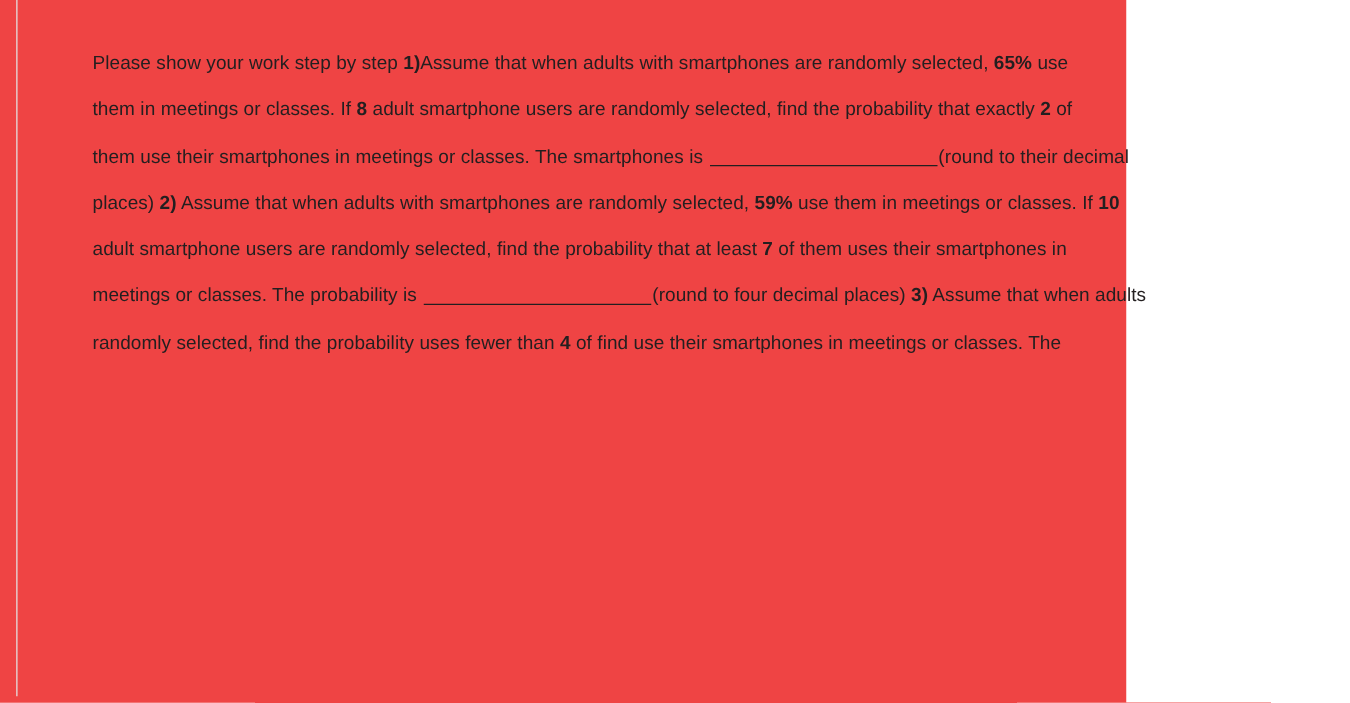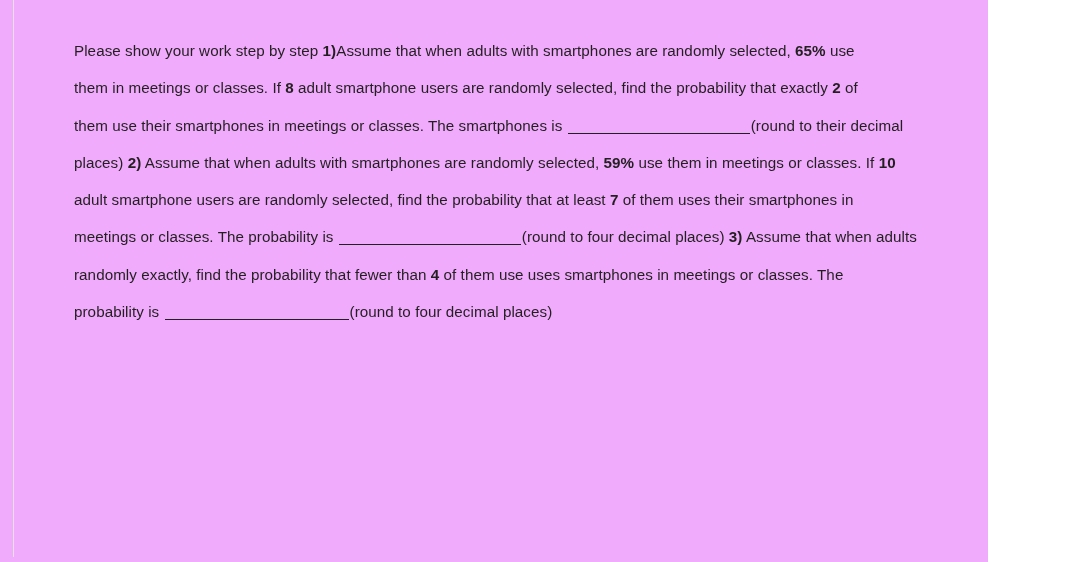--- a/index.html
+++ b/index.html
@@ -13,23 +13,23 @@
     font-family: "Liberation Sans", sans-serif;
     overflow: hidden;
     position: relative;
   }
 
   
   #page-frame {
     position: absolute;
     left: 0;
     top: 0;
-    width: 988px;
+    width: 901px;
     height: 562px;
-    background: #f0abfc;
+    background: #ef4444;
   }
   #left-rule {
     position: absolute;
     left: 13px;
     top: 0px;
     width: 1px;
     height: 557px;
     background: #e3e3e3;
   }
 
@@ -71,16 +71,15 @@
   <div id="left-rule"></div>
 
   <div id="question-block">
 
   <div class="q-line"><span>Please show your work step by step </span><b class="bold">1)</b><span>Assume that when adults with smartphones are randomly selected, </span><b class="bold">65%</b><span> use</span></div>
       <div class="q-line"><span>them in meetings or classes. If </span><b class="bold">8</b><span> adult smartphone users are randomly selected, find the probability that exactly </span><b class="bold">2</b><span> of</span></div>
       <div class="q-line"><span>them use their smartphones in meetings or classes. The smartphones is </span><span class="blank w1"></span><span>(round to their decimal</span></div>
       <div class="q-line"><span>places) </span><b class="bold">2)</b><span> Assume that when adults with smartphones are randomly selected, </span><b class="bold">59%</b><span> use them in meetings or classes. If </span><b class="bold">10</b></div>
       <div class="q-line"><span>adult smartphone users are randomly selected, find the probability that at least </span><b class="bold">7</b><span> of them uses their smartphones in</span></div>
       <div class="q-line"><span>meetings or classes. The probability is </span><span class="blank w2"></span><span>(round to four decimal places) </span><b class="bold">3)</b><span> Assume that when adults</span></div>
-      <div class="q-line"><span>randomly exactly, find the probability that fewer than </span><b class="bold">4</b><span> of them use uses smartphones in meetings or classes. The</span></div>
-      <div class="q-line"><span>probability is </span><span class="blank w3"></span><span>(round to four decimal places)</span></div>
+      <div class="q-line"><span>randomly selected, find the probability uses fewer than </span><b class="bold">4</b><span> of find use their smartphones in meetings or classes. The</span></div>
     </div>
 </div>
 
 </body></html>

